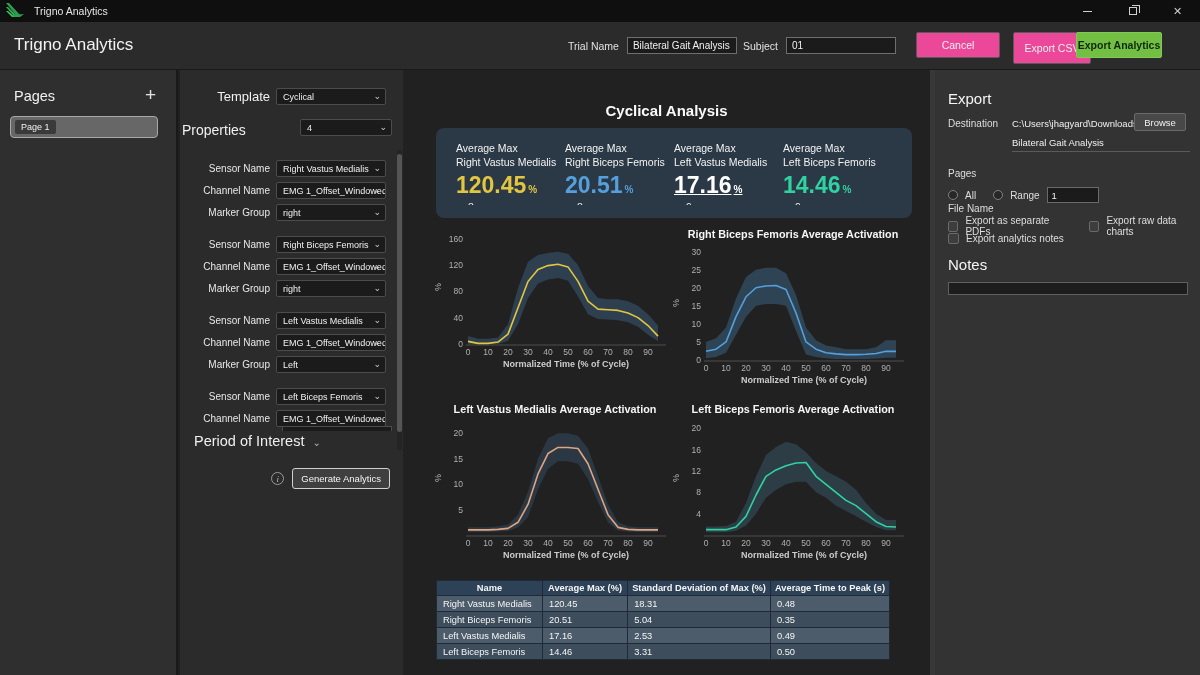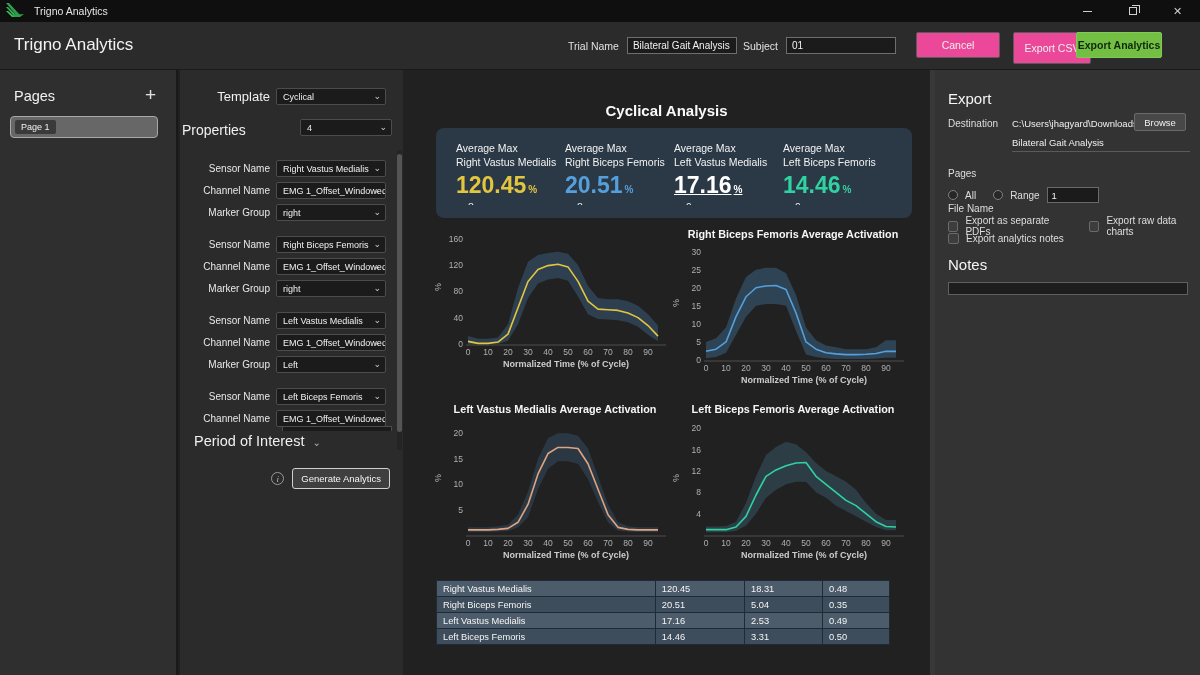--- a/index.html
+++ b/index.html
@@ -417,20 +417,26 @@
           <span style="left: 113px;">60</span>
           <span style="left: 133px;">70</span>
           <span style="left: 153px;">80</span>
           <span style="left: 173px;">90</span>
         </div>
       <div class="chart-xlabel">Normalized Time (% of Cycle)</div>
     </div>
 
     <table class="rtable">
       <tbody>
+          <tr>
+        <th style="width:32%;">Name</th>
+        <th style="width:23%;">Average Max (%)</th>
+        <th style="width:25%;">Standard Deviation of Max (%)</th>
+        <th style="width:20%;">Average Time to Peak (s)</th>
+      </tr>
       <tr class="odd">
         <td>Right Vastus Medialis</td>
             <td>120.45</td>
             <td>18.31</td>
             <td>0.48</td>
       </tr>
       <tr class="even">
         <td>Right Biceps Femoris</td>
             <td>20.51</td>
             <td>5.04</td>

